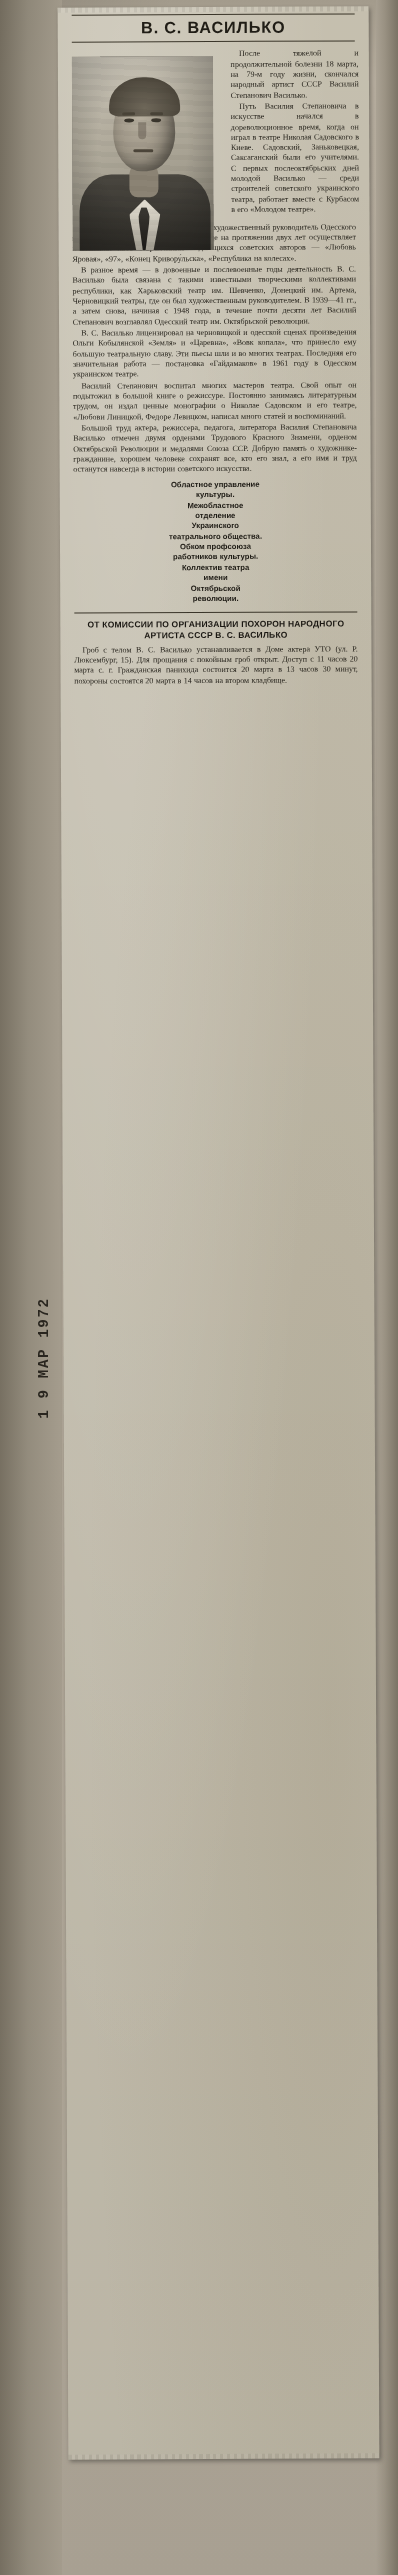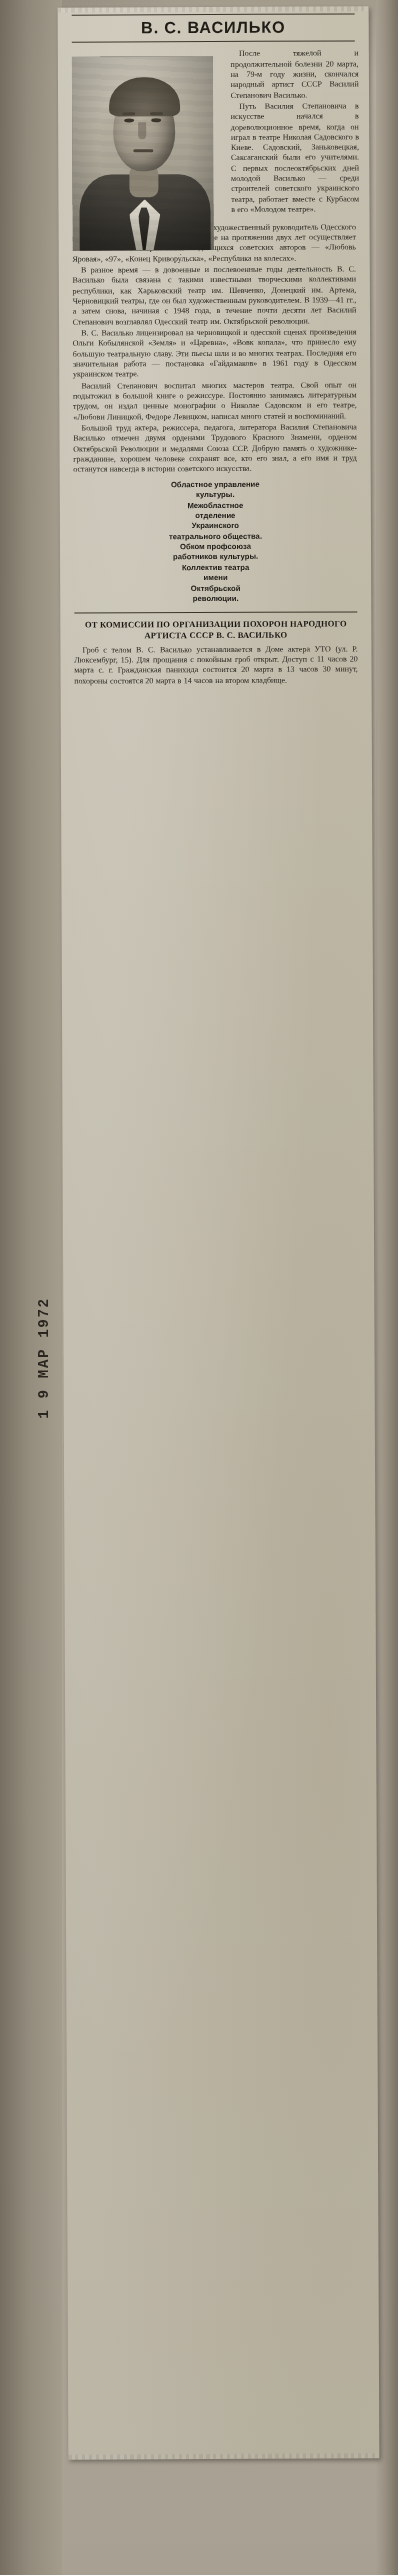--- a/index.html
+++ b/index.html
@@ -227,21 +227,21 @@
   .orgs div { margin-bottom: 0.5px; }
 
   .rule {
     border: none;
     border-top: 1.1px solid #3a3529;
     margin: 8.4px 0 6.3px 0;
   }
 
   .sub-headline {
     text-align: center;
-    font-family: Liberation Serif, serif;
+    font-family: Liberation Sans, sans-serif;
     font-weight: bold;
     font-size: 8.5px;
     line-height: 1.22;
     letter-spacing: 0.2px;
     color: #1b1813;
     margin-bottom: 4.7px;
   }
 
   
   #stamp {
@@ -335,21 +335,21 @@
           <div class="eye l"></div>
           <div class="eye r"></div>
           <div class="nose"></div>
           <div class="mouth"></div>
           <div class="vignette"></div>
           <div class="grain"></div>
         </div>
       </div>
 
       <div class="col-right">
-        <p class="body">После тяжелой и продолжительной болезни 20 марта, на 79-м году жизни, скончался народный артист СССР Василий Степанович Василько.</p>
+        <p class="body">После тяжелой и продолжительной болезни 18 марта, на 79-м году жизни, скончался народный артист СССР Василий Степанович Василько.</p>
         <p class="body">Путь Василия Степановича в искусстве начался в дореволюционное время, когда он играл в театре Николая Садовского в Киеве. Садовский, Заньковецкая, Саксаганский были его учителями. С первых послеоктябрьских дней молодой Василько — среди строителей советского украинского театра, работает вместе с Курбасом в его «Молодом театре».</p>
       </div>
 
       <div style="margin-top:7.4px;">
         <p class="body">С января 1926 года В. С. Василько — художественный руководитель Одесского государственного украинского театра, где на протяжении двух лет осуществляет постановки пьес современных выдающихся советских авторов — «Любовь Яровая», «97», «Конец Кривору́льска», «Республика на колесах».</p>
         <p class="body">В разное время — в довоенные и послевоенные годы деятельность В. С. Василько была связана с такими известными творческими коллективами республики, как Харьковский театр им. Шевченко, Донецкий им. Артема, Черновицкий театры, где он был художественным руководителем. В 1939—41 гг., а затем снова, начиная с 1948 года, в течение почти десяти лет Василий Степанович возглавлял Одесский театр им. Октябрьской революции.</p>
         <p class="body">В. С. Василько лицензировал на черновицкой и одесской сценах произведения Ольги Кобылянской «Земля» и «Царевна», «Вовк копала», что принесло ему большую театральную славу. Эти пьесы шли и во многих театрах. Последняя его значительная работа — постановка «Гайдамаков» в 1961 году в Одесском украинском театре.</p>
         <p class="body">Василий Степанович воспитал многих мастеров театра. Свой опыт он подытожил в большой книге о режиссуре. Постоянно занимаясь литературным трудом, он издал ценные монографии о Николае Садовском и его театре, «Любови Линицкой, Федоре Левицком, написал много статей и воспоминаний.</p>
         <p class="body">Большой труд актера, режиссера, педагога, литератора Василия Степановича Василько отмечен двумя орденами Трудового Красного Знамени, орденом Октябрьской Революции и медалями Союза ССР. Добрую память о художнике-гражданине, хорошем человеке сохранят все, кто его знал, а его имя и труд останутся навсегда в истории советского искусства.</p>
       </div>

